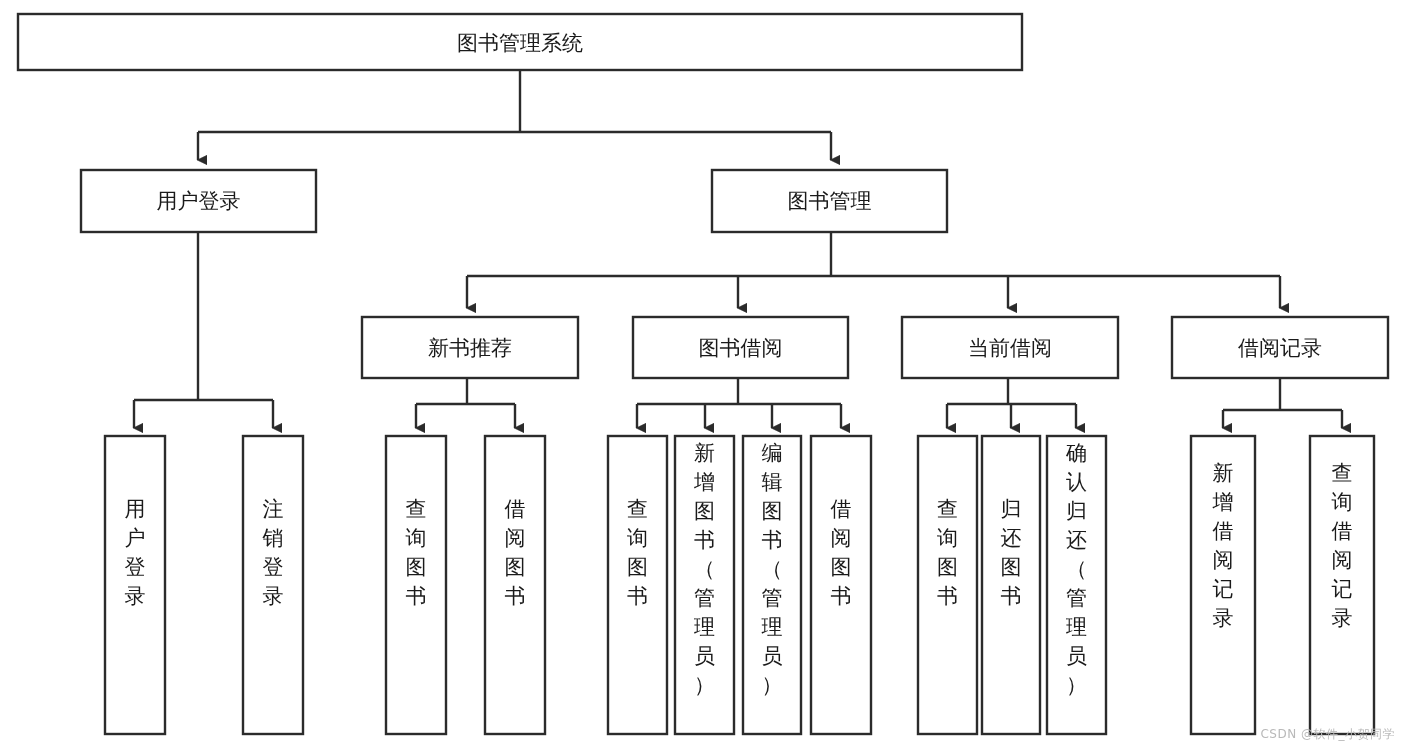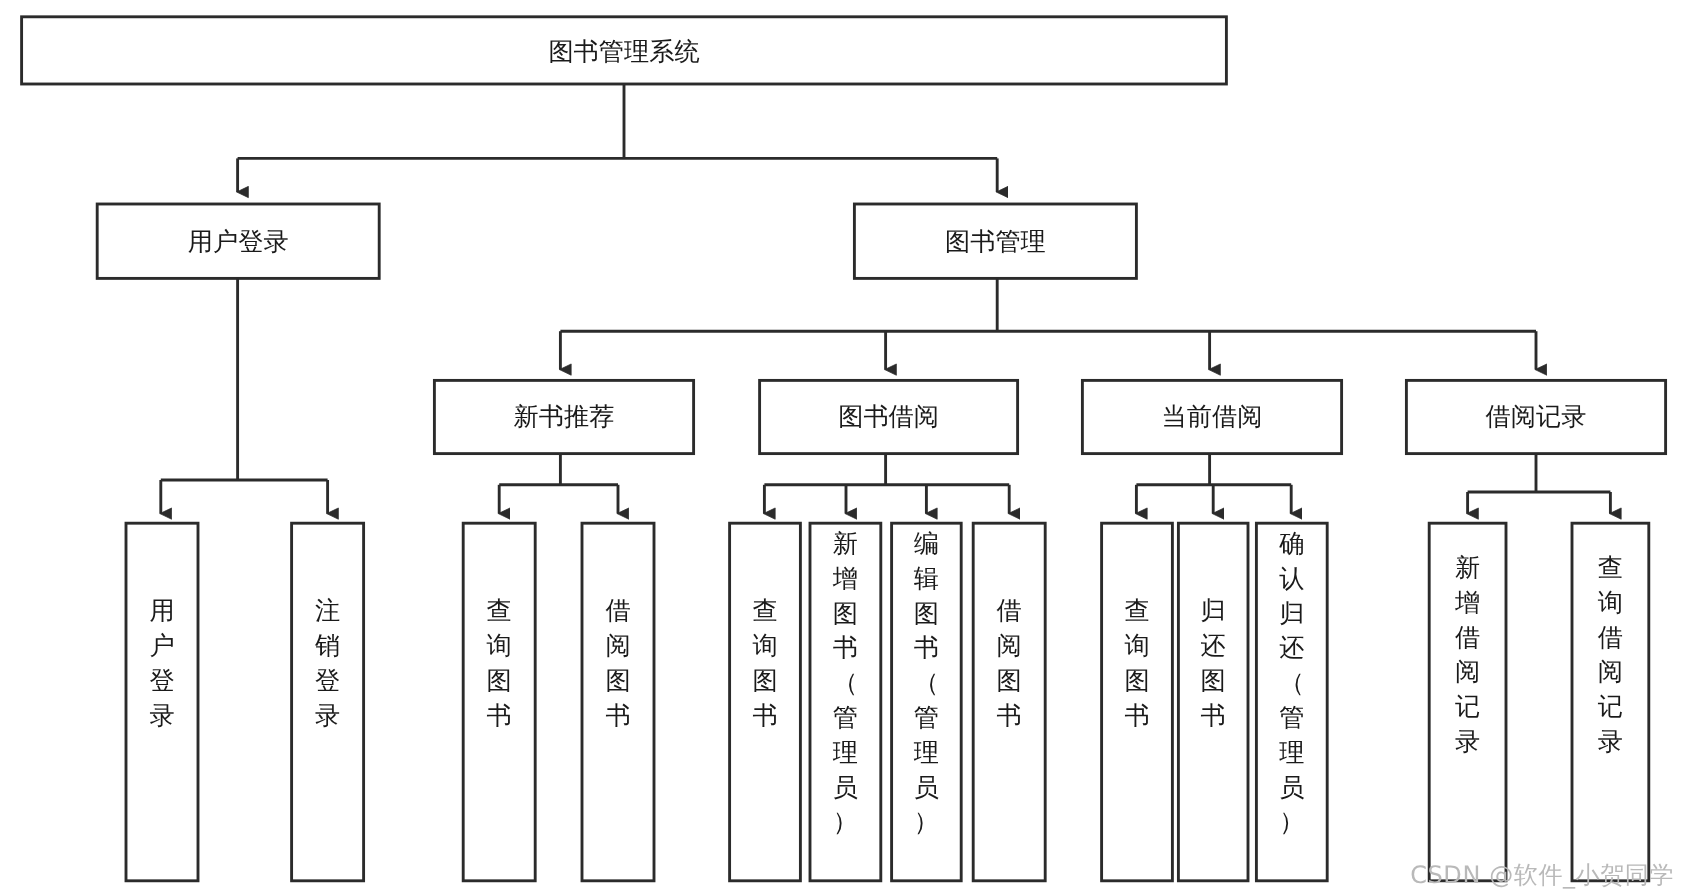--- a/index.html
+++ b/index.html
@@ -22,21 +22,21 @@
     font-size:21px;fill:#1a1a1a;
     text-anchor:middle;
   }
   .edge{
     stroke:#2b2b2b;stroke-width:2.4;fill:none;
     stroke-linecap:butt;stroke-linejoin:miter;
   }
   .watermark{
     position:absolute;right:10px;bottom:4px;
     font-family:"DejaVu Sans","Liberation Sans",sans-serif;
-    font-size:20px;color:#b9b9b9;white-space:nowrap;
+    font-size:12px;color:#b9b9b9;white-space:nowrap;
     letter-spacing:0.5px;
   }
 </style>
 </head>
 <body>
 
 <svg id="diagram" viewBox="0 0 1405 747">
   <defs>
     <marker id="arrowhead" markerWidth="11" markerHeight="11" refX="5.3" refY="9.4" orient="auto" markerUnits="userSpaceOnUse">
       <path d="M0.6,0.4 L10.0,0.4 L5.3,10.2 Z" fill="#2b2b2b" stroke="#2b2b2b" stroke-width="0.6"></path>

